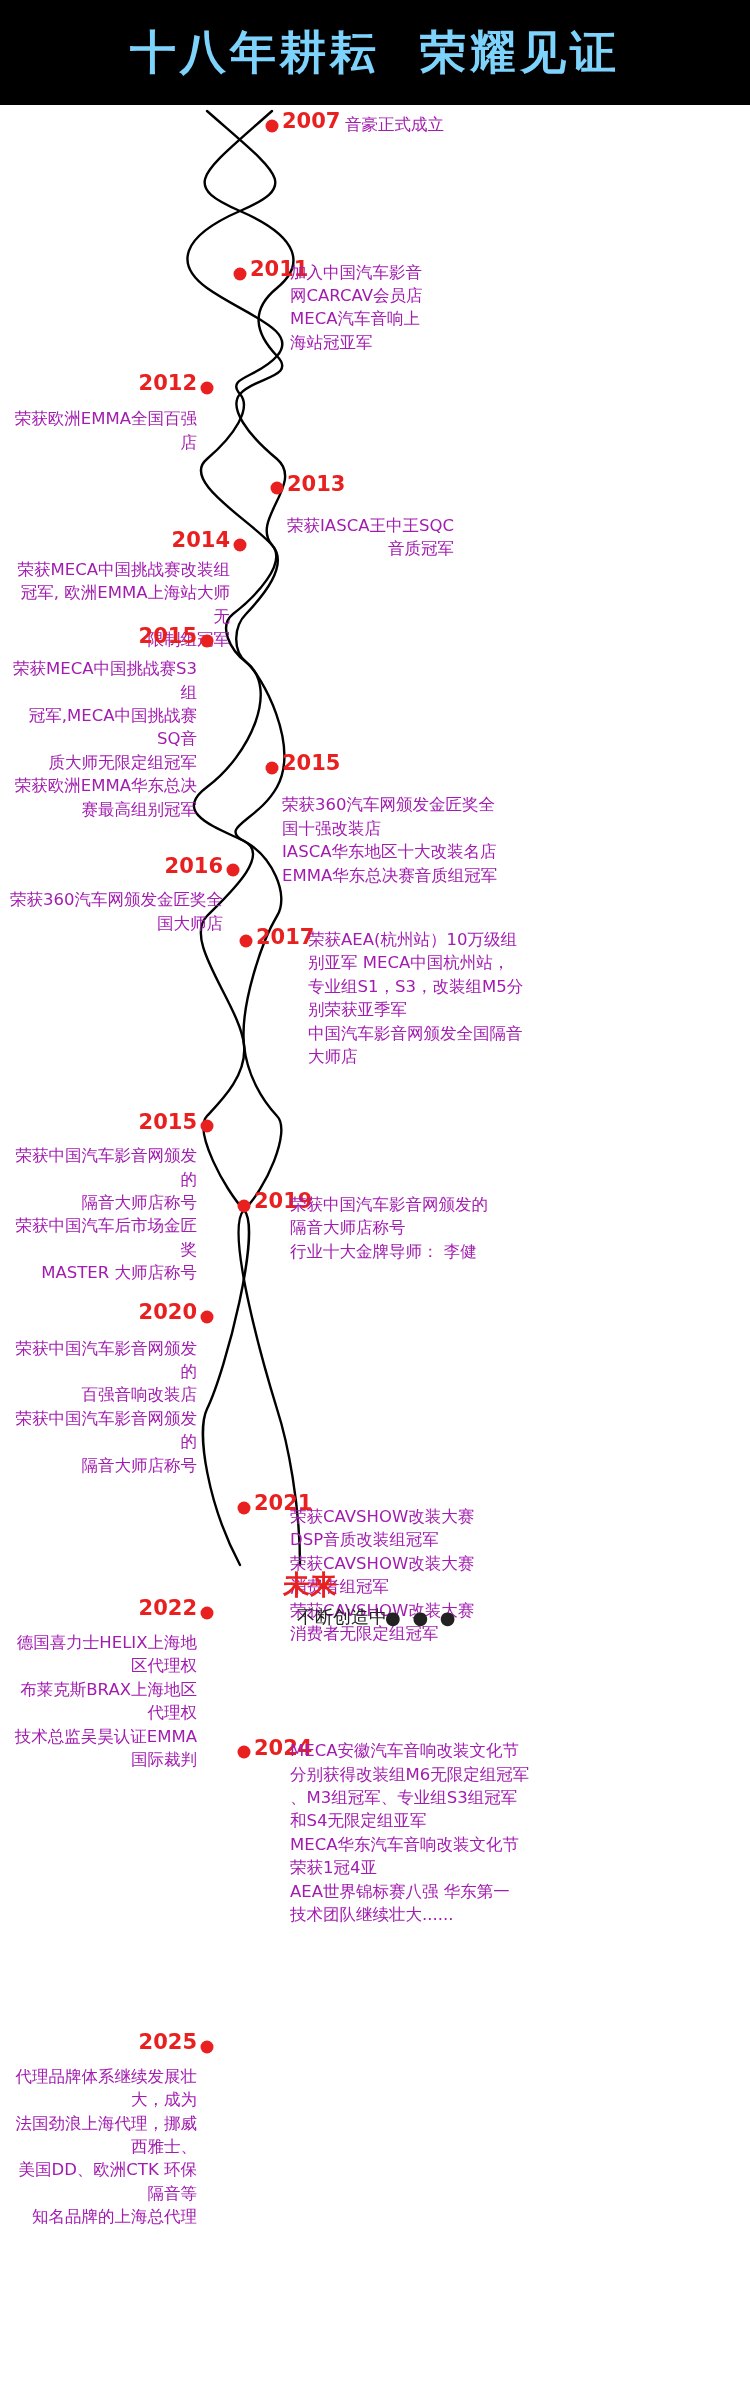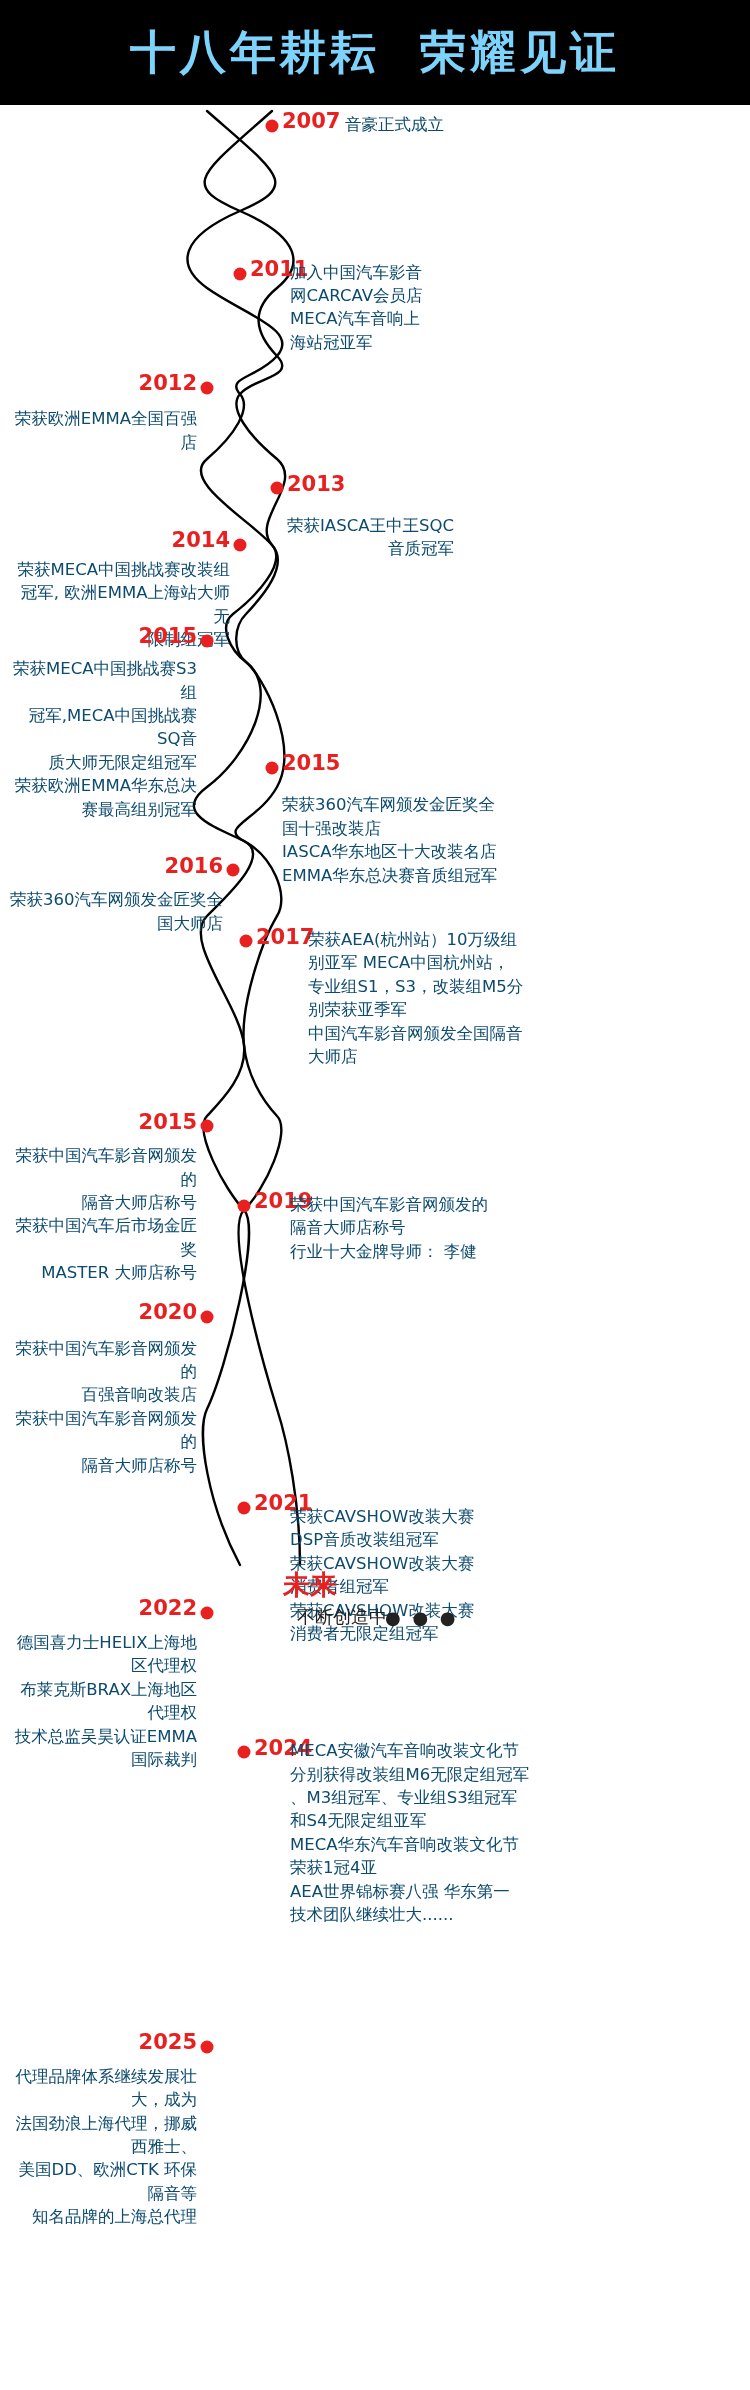--- a/index.html
+++ b/index.html
@@ -56,21 +56,21 @@
     color: #e8201f;
     font-size: 21px;
     font-weight: bold;
     white-space: nowrap;
     line-height: 1;
   }
   .year.right { text-align: left; }
   .year.left { text-align: right; }
   .desc {
     position: absolute;
-    color: #0c4a6e;
+    color: #a21caf;
     font-size: 16.5px;
     line-height: 1.42;
     white-space: pre-line;
   }
   .desc.right { text-align: left; }
   .desc.left { text-align: right; }
   #future-label {
     position: absolute;
     color: #e8201f;
     font-size: 27px;

